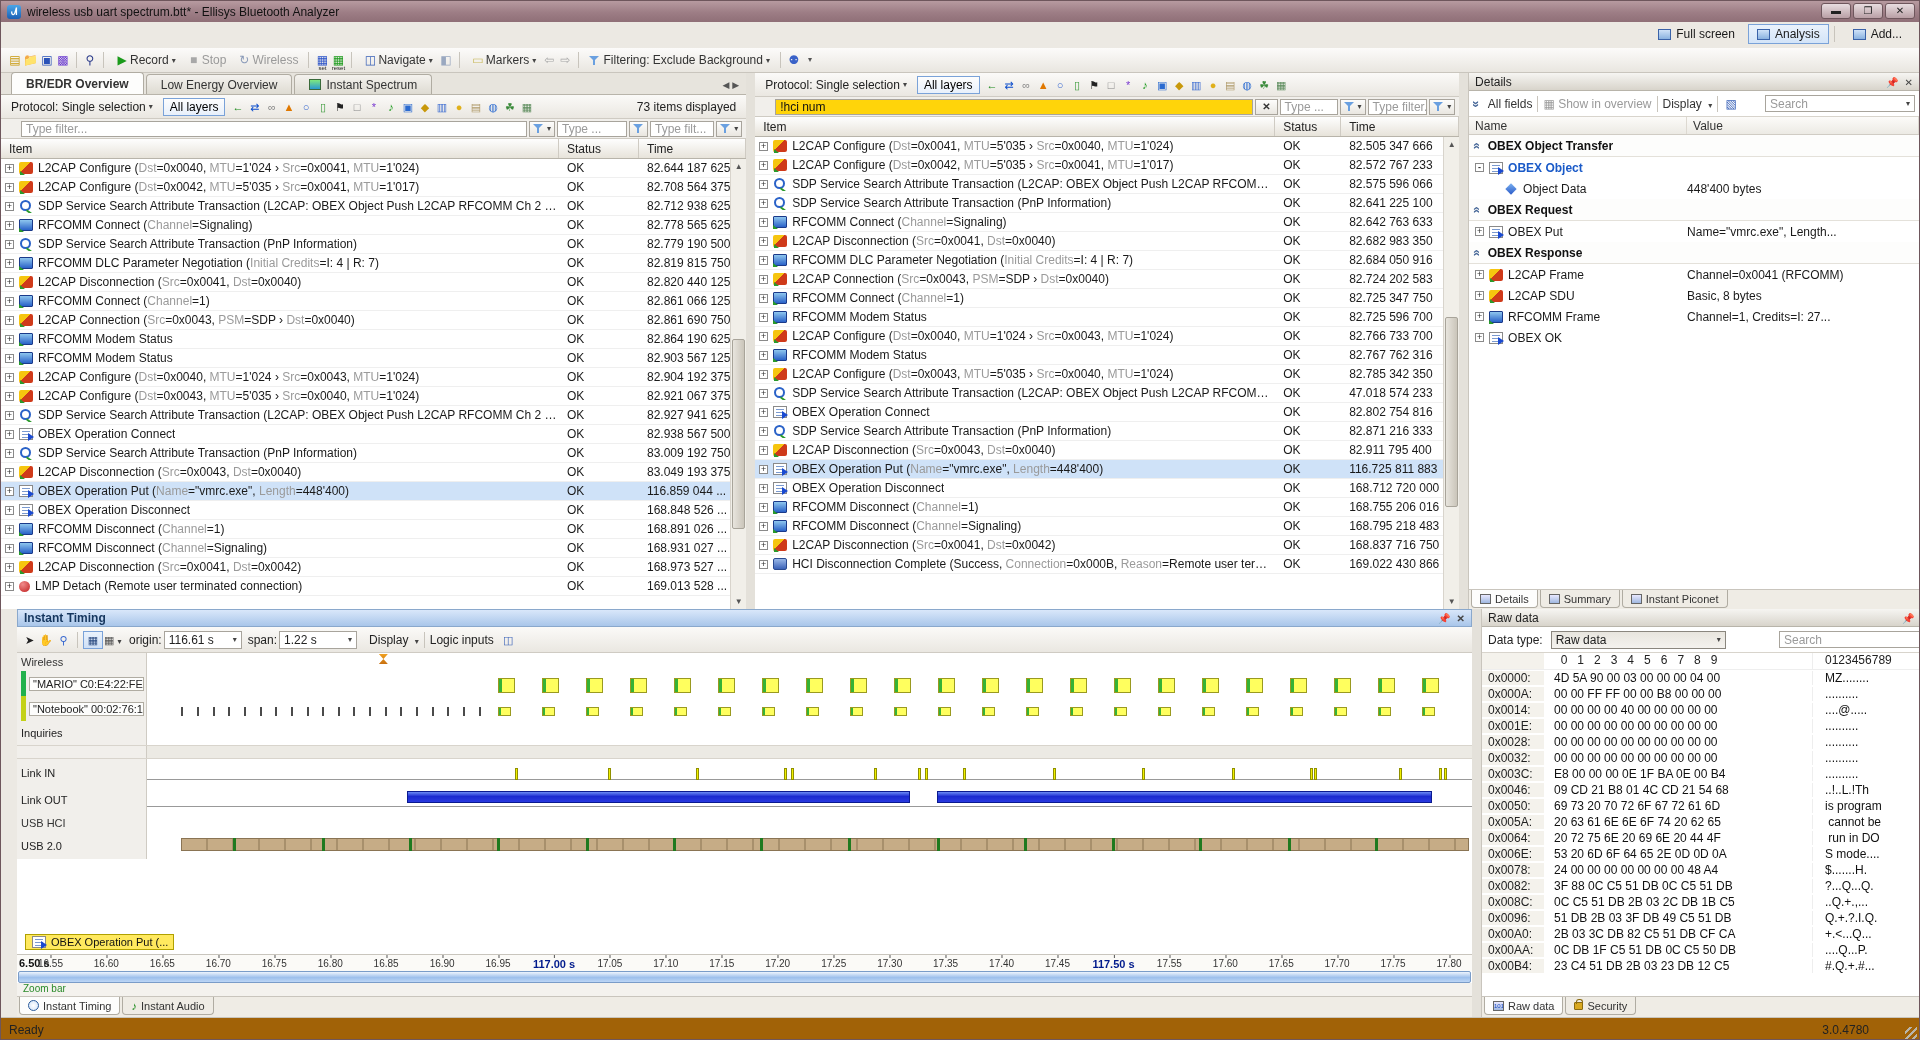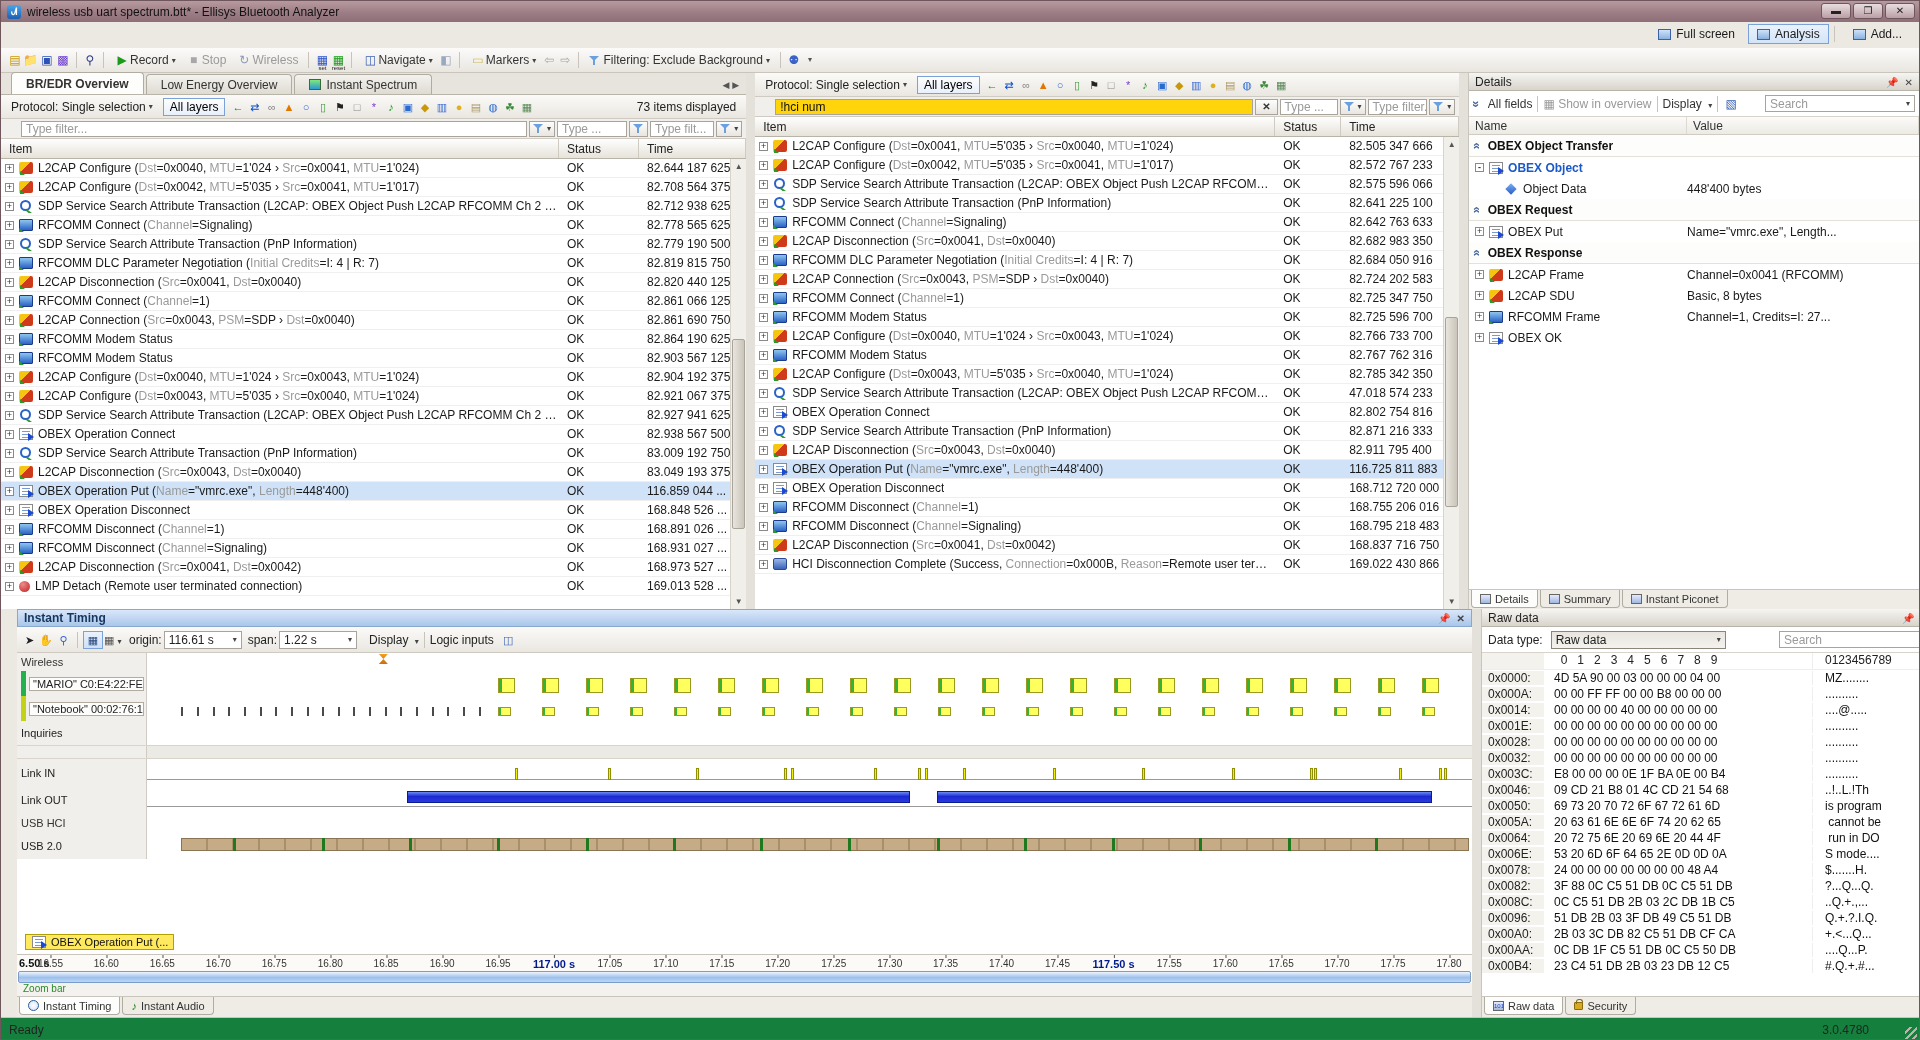--- a/index.html
+++ b/index.html
@@ -140,21 +140,21 @@
   .raw{flex:1;background:#fff;position:relative;display:flex;flex-direction:column;border-left:1px solid #c9c5bd;}
   .rawtb{height:26px;display:flex;align-items:center;font-size:12px;border-bottom:1px solid #d8d4cc;padding:0 6px;color:#222;}
   .rawcombo{width:175px;height:18px;border:1px solid #8a867e;background:linear-gradient(180deg,#e8e5de,#f4f2ee);display:flex;align-items:center;justify-content:space-between;padding:0 4px;margin-left:8px;}
   .hexwrap{flex:1;position:relative;font-family:"DejaVu Sans Mono",monospace;font-size:12px;color:#111;overflow:hidden;}
   .hexhead{display:flex;height:17px;color:#222;border-bottom:1px solid #eee;}
   .hexrow{display:flex;height:16px;align-items:center;}
   .hoff{width:62px;padding-left:6px;color:#222;background:#f4f2ec;flex:none;}
   .hbytes{width:268px;padding-left:10px;white-space:pre;flex:none;}
   .hascii{white-space:pre;flex:none;padding-left:12px;border-left:1px solid #eee;}
   
-  .statusbar{position:absolute;left:0;top:1016px;width:100%;height:24px;background:#15803d;border-top:1px solid #c9c5bd;display:flex;align-items:center;font-size:12px;color:#222;padding:0 8px;}
+  .statusbar{position:absolute;left:0;top:1016px;width:100%;height:24px;background:#a16207;border-top:1px solid #c9c5bd;display:flex;align-items:center;font-size:12px;color:#222;padding:0 8px;}
   .ver{position:absolute;right:50px;}
   .grip{position:absolute;right:2px;bottom:2px;width:12px;height:12px;background:repeating-linear-gradient(135deg,transparent 0 3px,#b8b4aa 3px 5px);}
 </style>
 </head>
 <body>
 
 <div class="app">
 
   <div class="titlebar">
     <span class="bt-icon">ᗂ</span>

